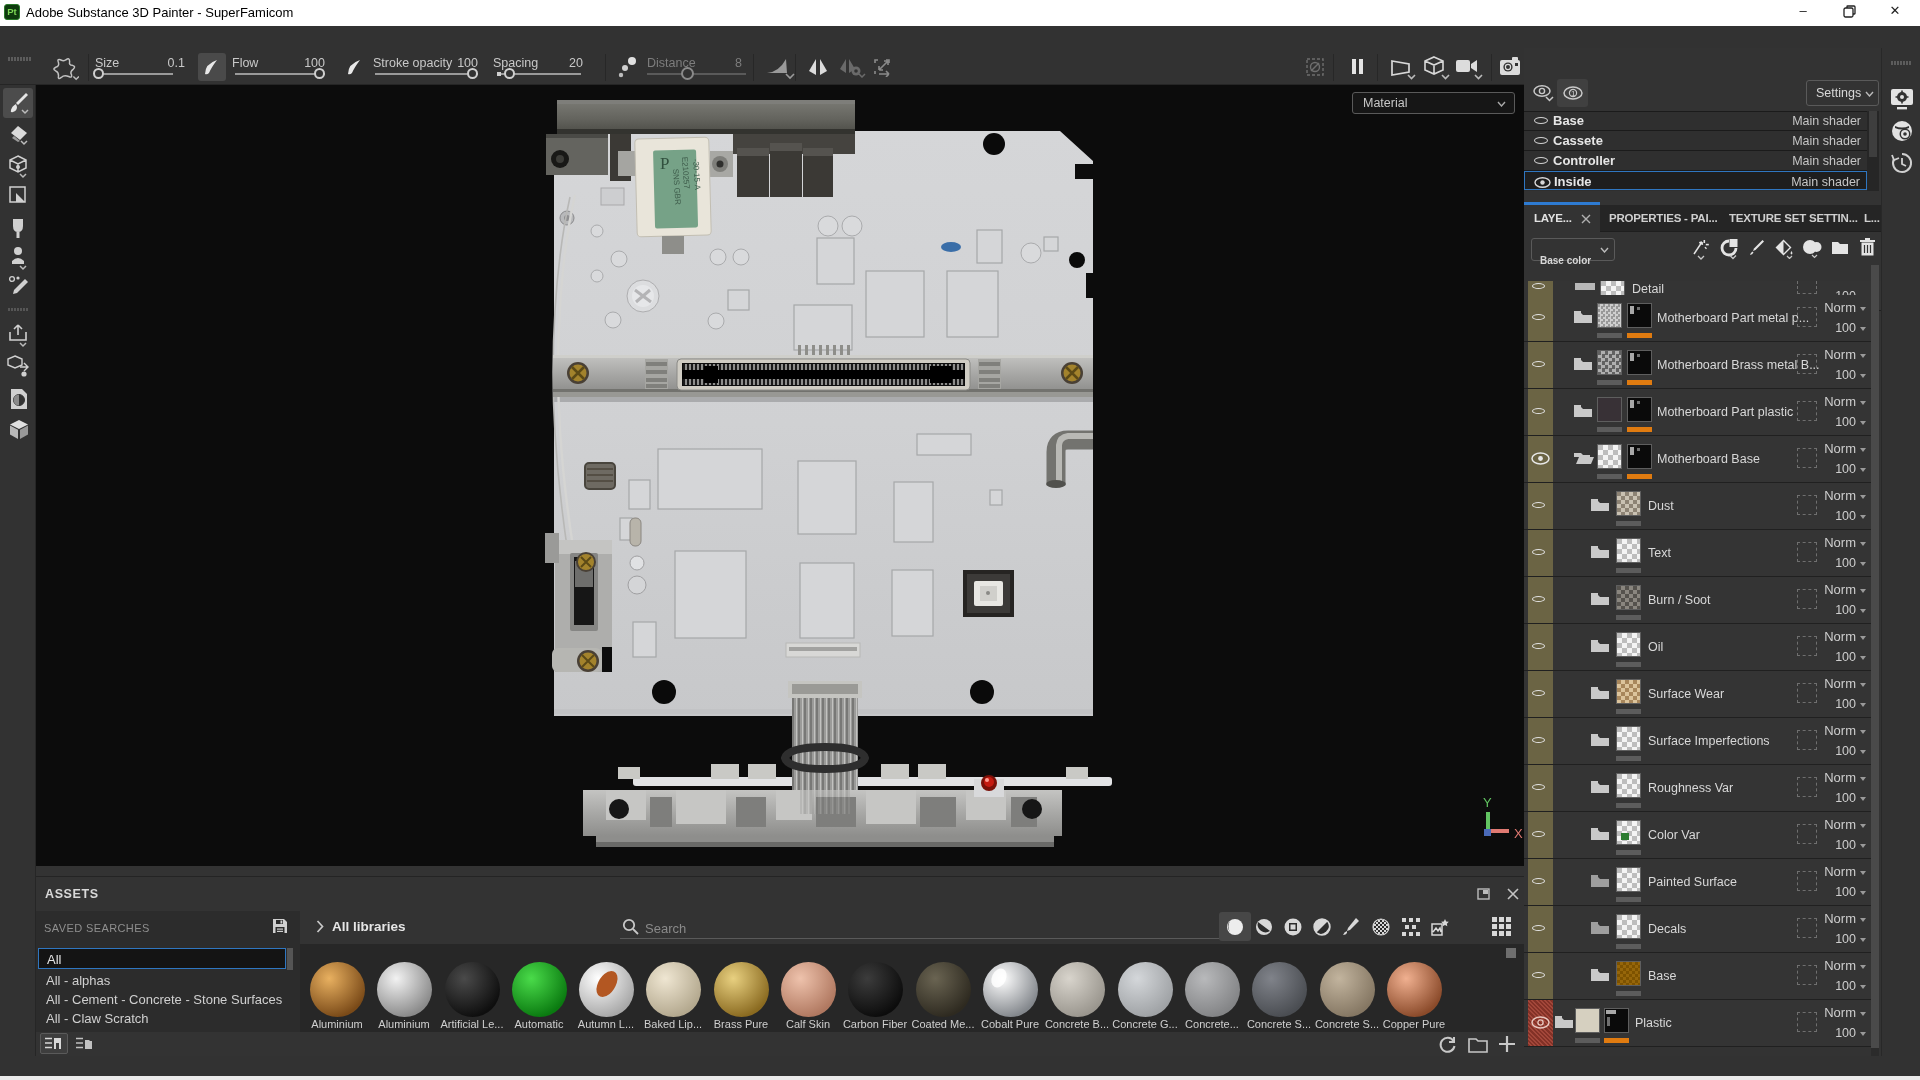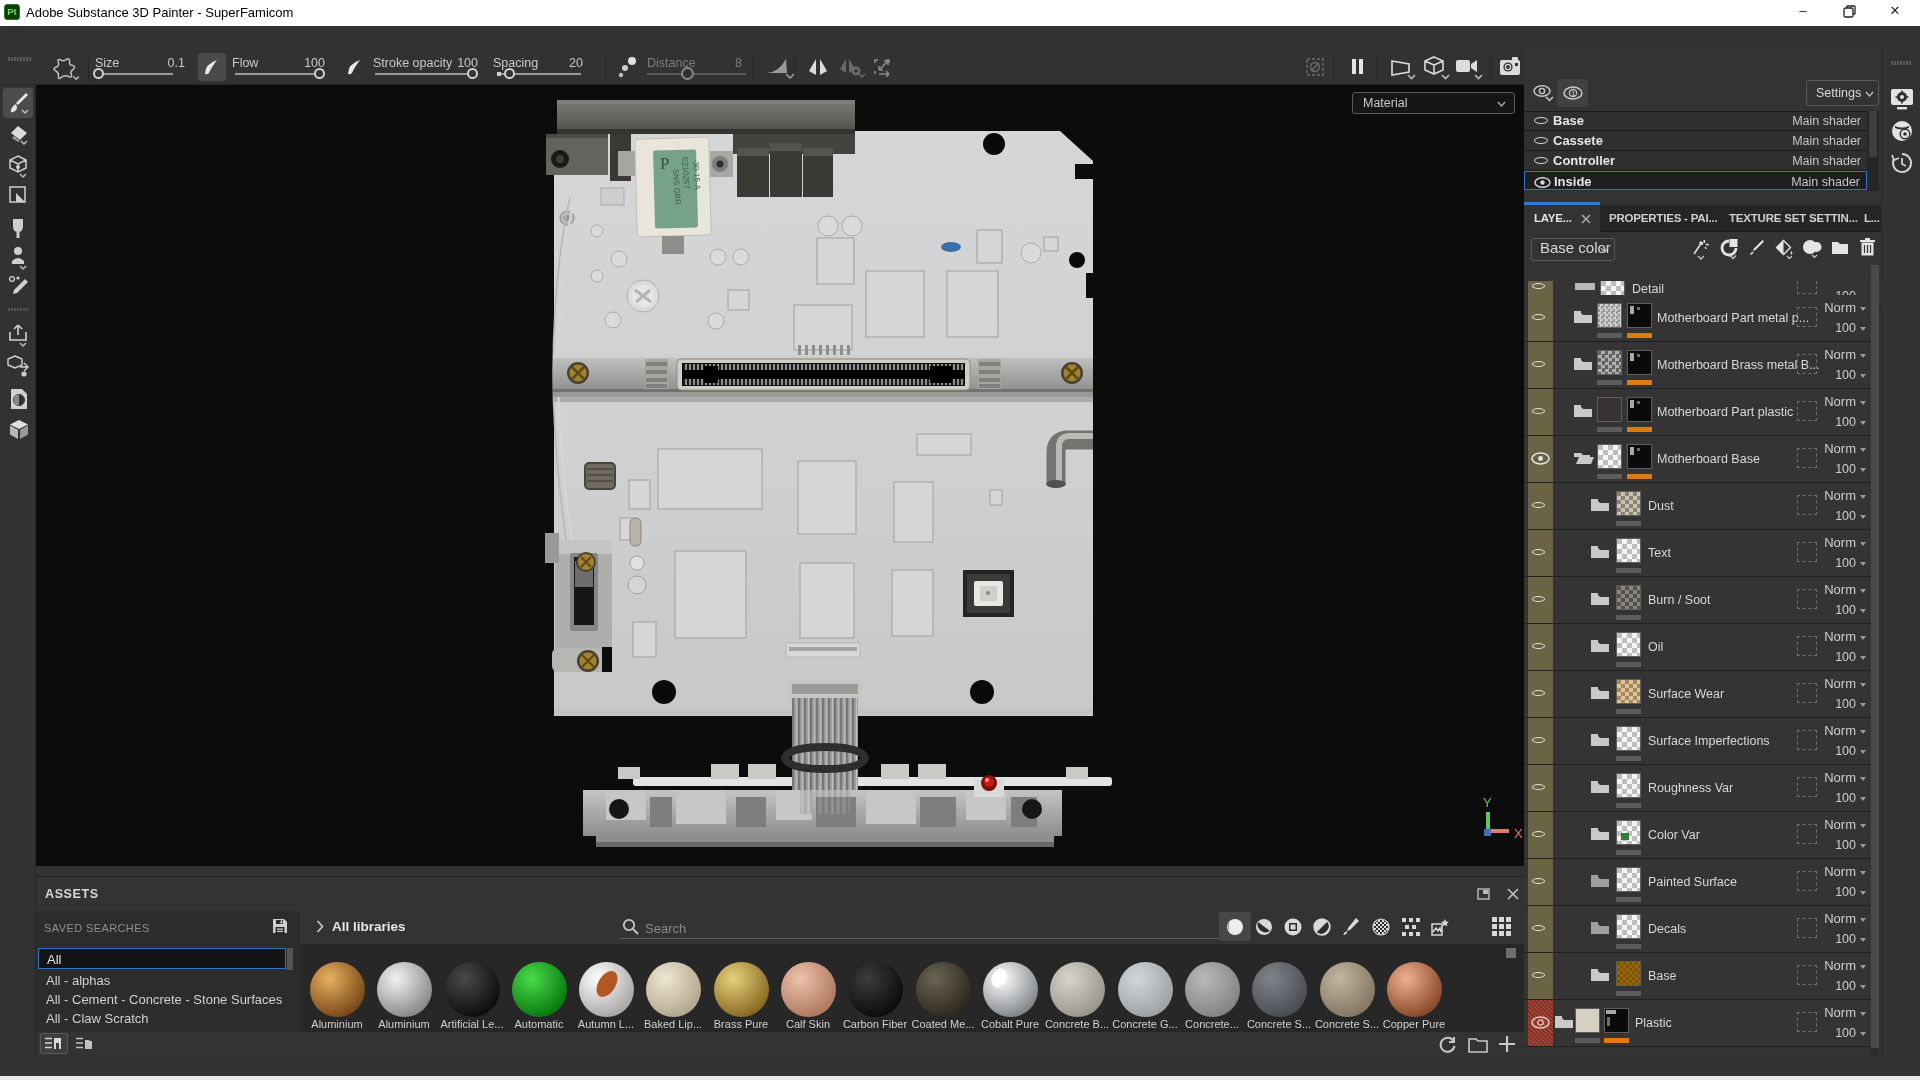--- a/index.html
+++ b/index.html
@@ -581,21 +581,21 @@
   <div class="abs" style="left:0;top:154px;width:76px;height:3px;background:#2e7bd2;"></div>
   <div class="abs tabt" style="left:10px;">LAYE...</div>
   <svg class="abs" style="left:57px;top:166px;" width="10" height="10" viewBox="0 0 10 10">
         <path d="M1 1 L9 9 M1 9 L9 1" stroke="#b0b0b0" stroke-width="1.4"></path>
       </svg>
   <div class="abs tabt" style="left:85px;color:#cfcfcf;">PROPERTIES - PAI...</div>
   <div class="abs tabt" style="left:205px;color:#cfcfcf;">TEXTURE SET SETTIN...</div>
   <div class="abs tabt" style="left:340px;color:#cfcfcf;">L...</div>
 
   <div class="abs" style="left:7px;top:190px;width:84px;height:23px;border:1px solid #5a5a5a;border-radius:3px;">
-    <div class="abs" style="left:8px;top:0;font-size:15px;color:#d8d8d8;">Base color</div>
+    <div class="abs" style="left:8px;top:16px;font-size:10px;color:#d8d8d8;font-weight:bold;">Base color</div>
     <svg class="abs" style="left:68px;top:8px;" width="9" height="6" viewBox="0 0 9 6">
           <path d="M1 1 L4.5 5 L8 1" fill="none" stroke="#bbb" stroke-width="1.4"></path>
         </svg>
   </div>
   <svg class="abs" style="left:168px;top:191px;" width="17" height="21" viewBox="0 0 17 21">
     <path d="M2 15 L10 3 M10 3 l-2.8 0.7 M10 3 l0.4 2.8" stroke="#e4e4e4" stroke-width="1.5" fill="none"></path>
     <g fill="#e4e4e4">
           <rect x="11.5" y="1" width="1.6" height="3"></rect>
           <rect x="13.8" y="4.8" width="3" height="1.6"></rect>
           <rect x="12.6" y="8.2" width="2.2" height="1.4" transform="rotate(45 13.7 8.9)"></rect>

